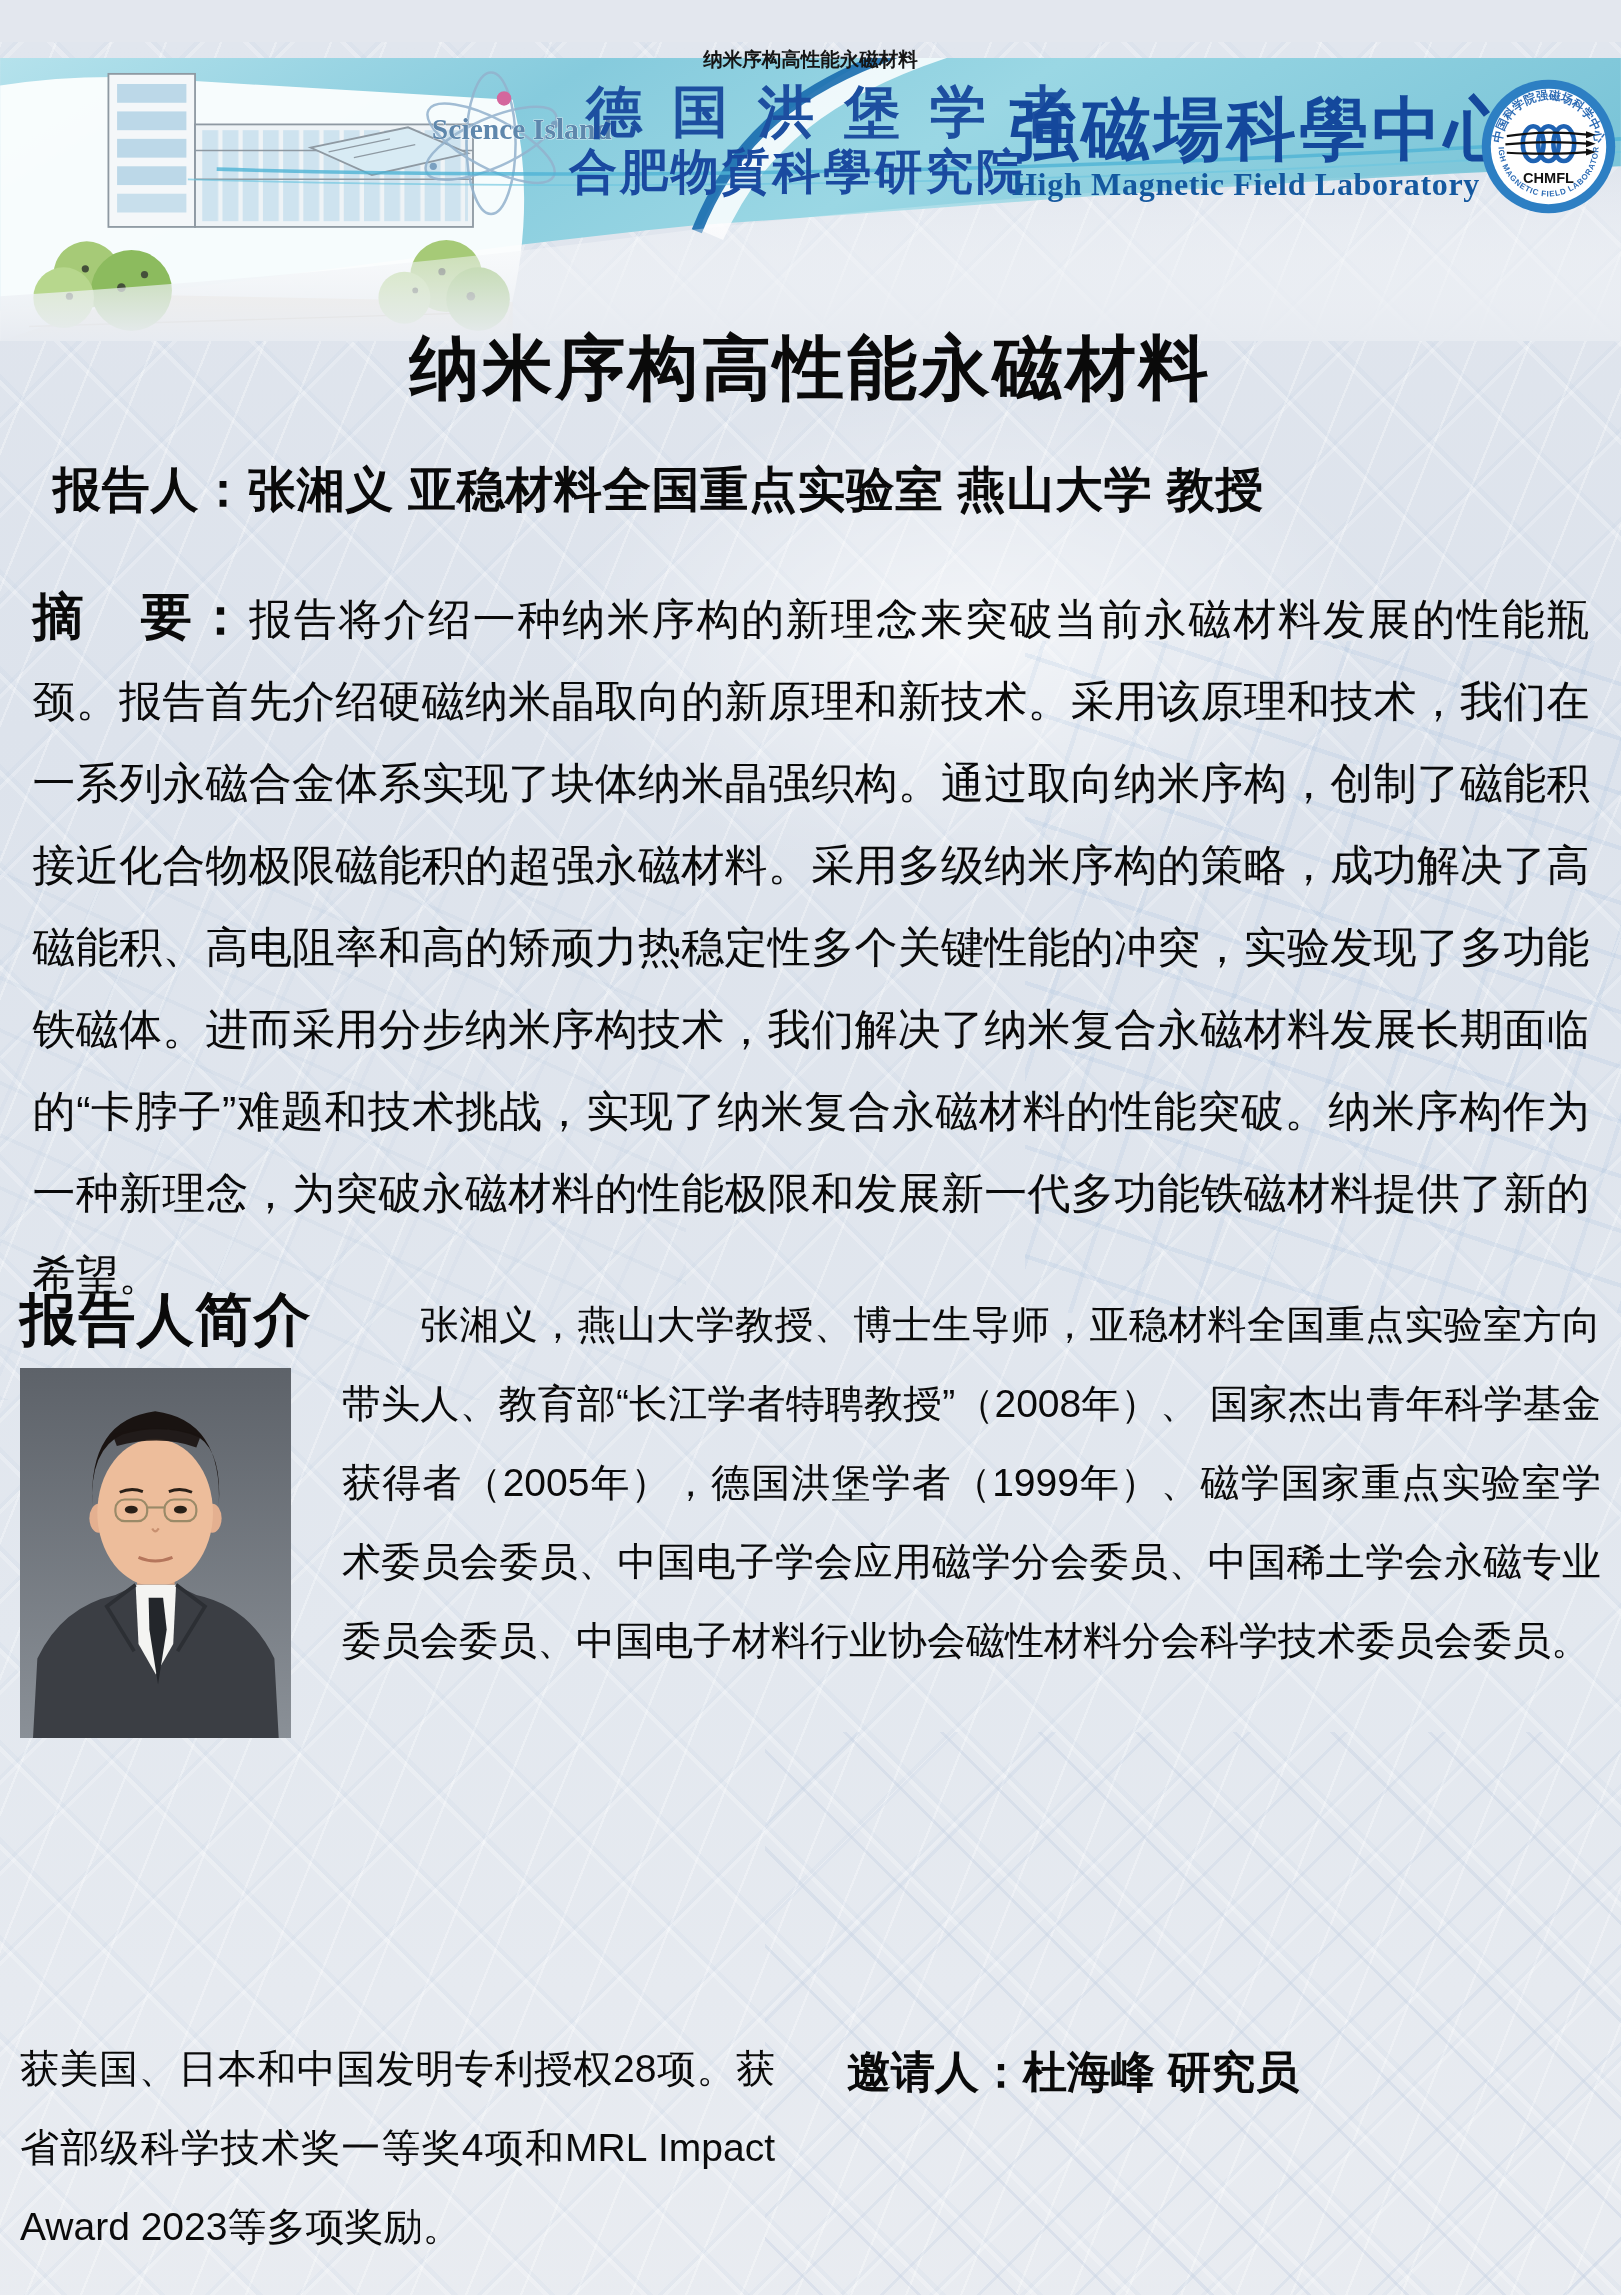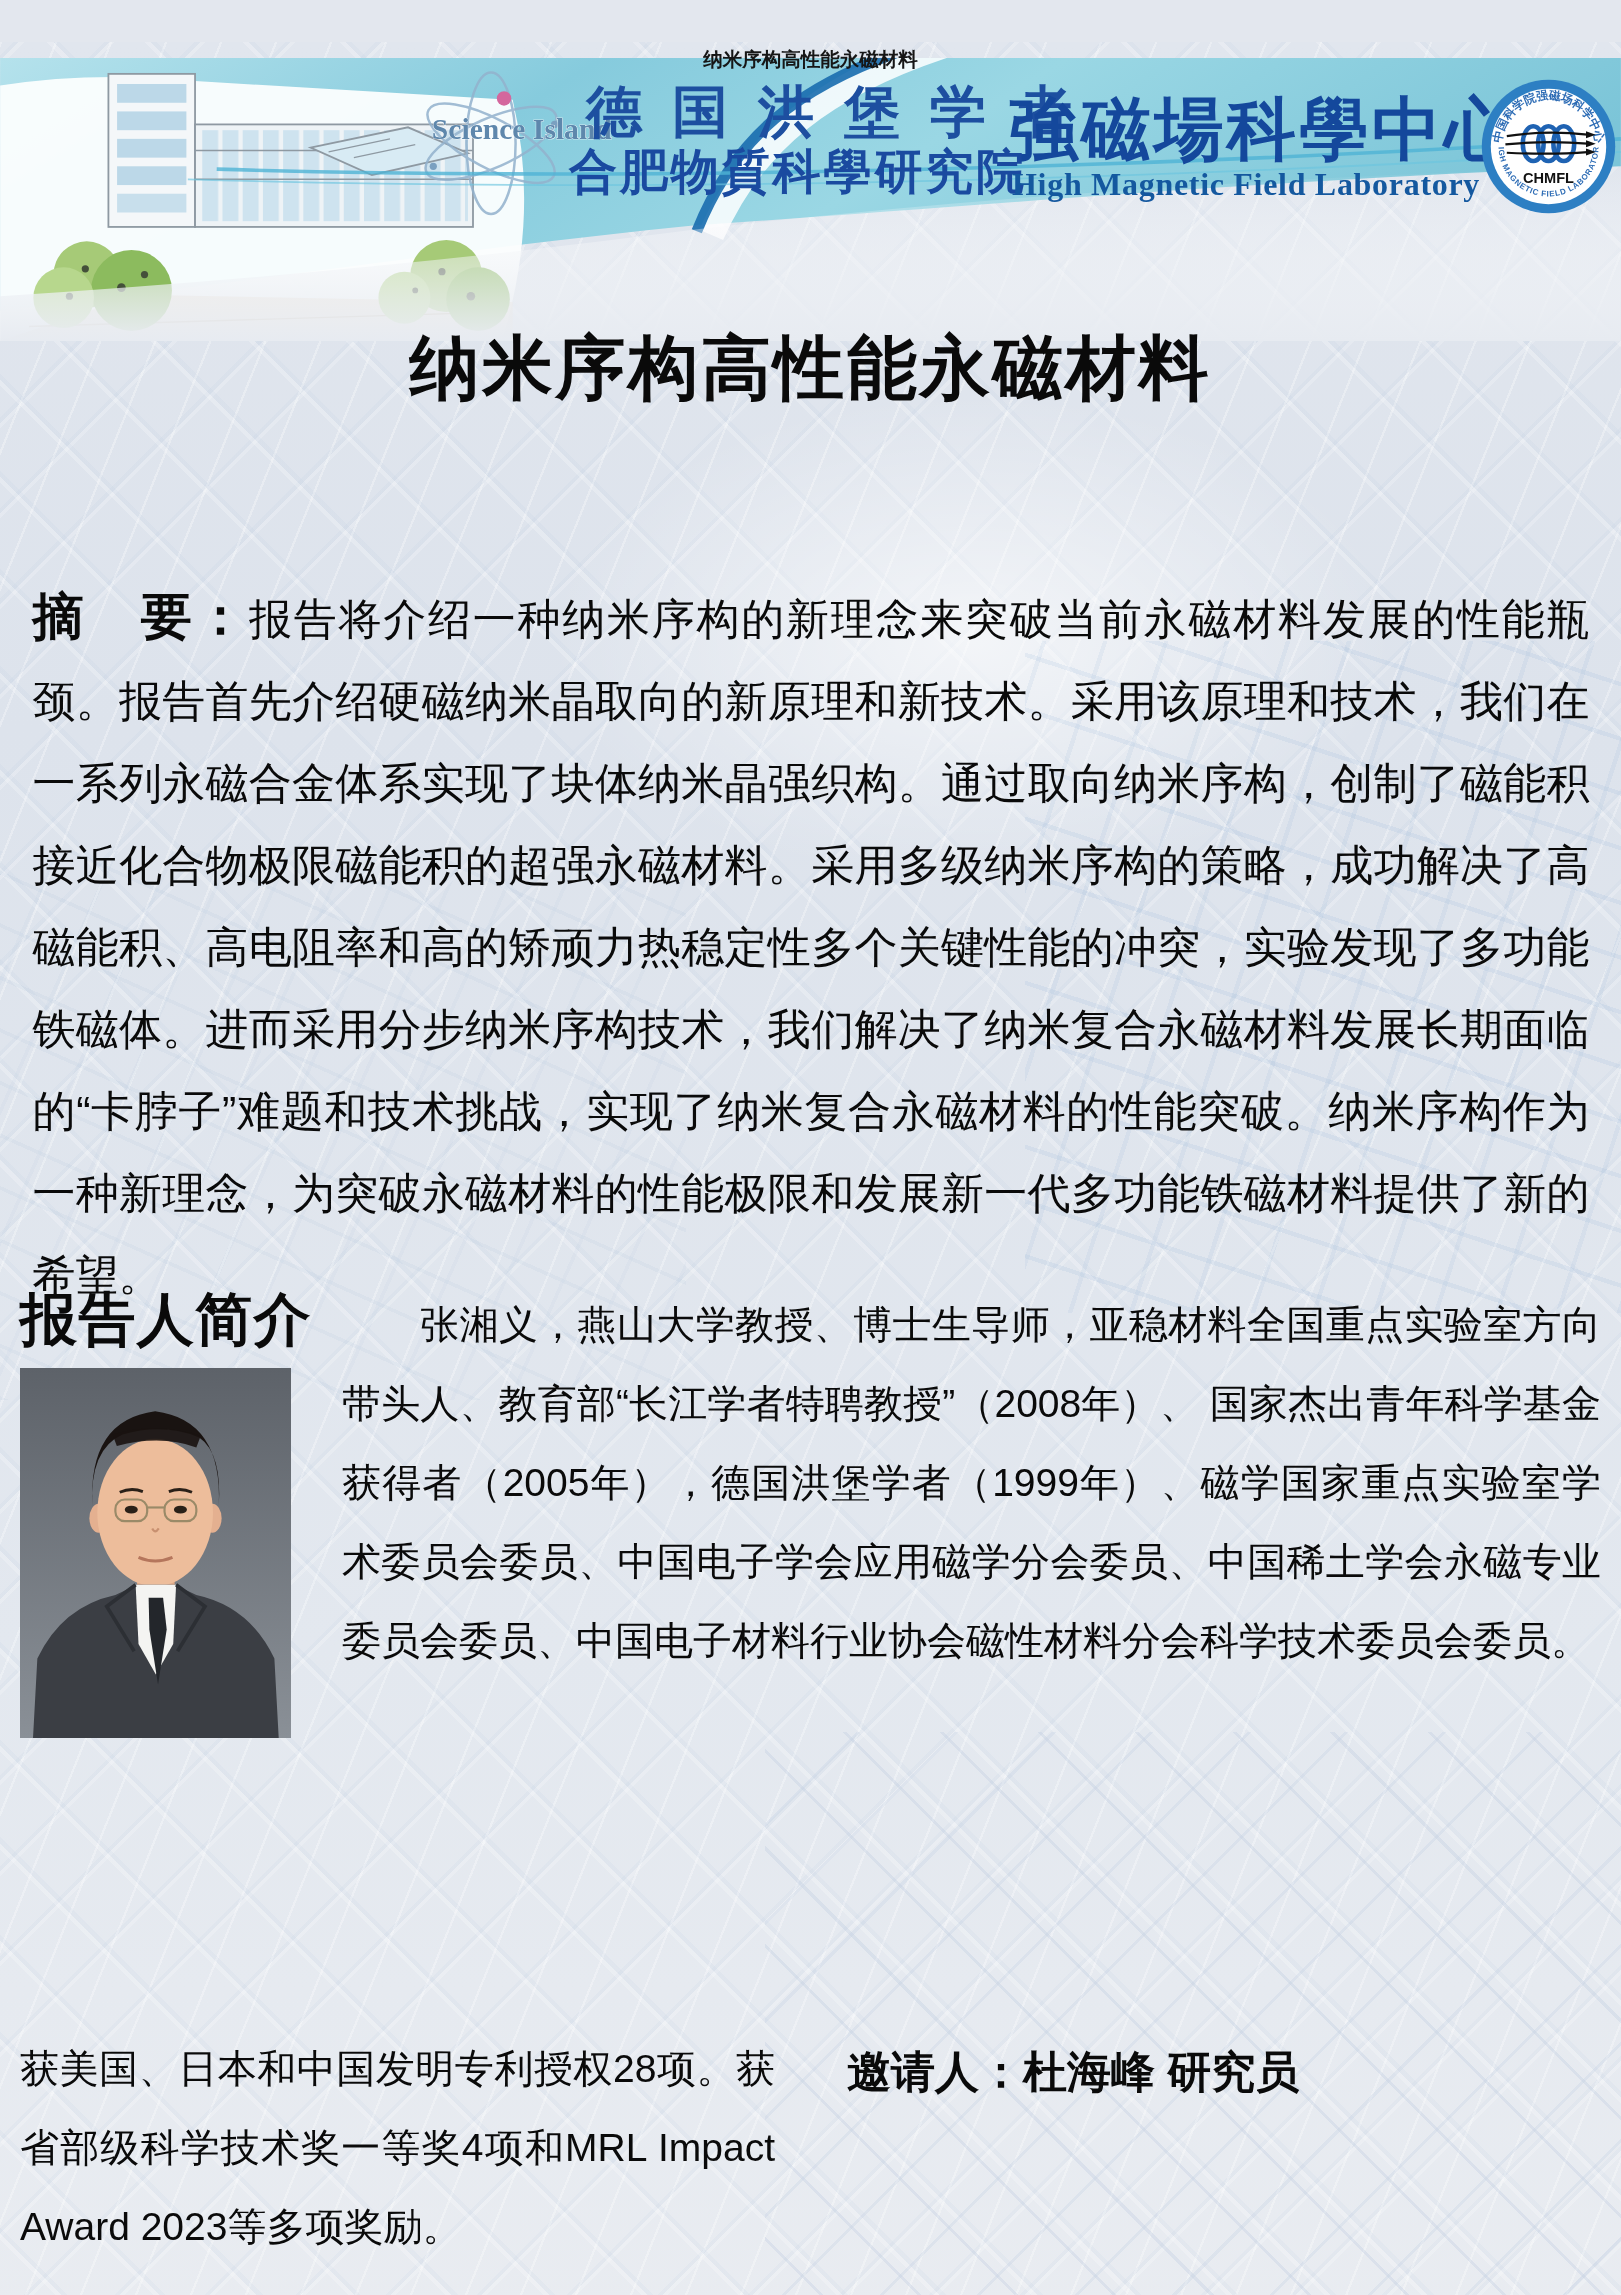--- a/index.html
+++ b/index.html
@@ -170,20 +170,21 @@
         <polygon points="154,91 168,96 154,101" fill="#111111"></polygon>
         <path d="M40,109 C80,111 120,111 156,108" stroke="#111111" stroke-width="3.2" fill="none"></path>
         <polygon points="154,103 168,108 154,113" fill="#111111"></polygon>
       </g>
       <text x="100" y="152" text-anchor="middle" font-size="21" font-weight="bold" fill="#111111">CHMFL</text>
     </svg>
   </div>
 
   <div id="title">纳米序构高性能永磁材料</div>
 
+  <div id="speaker-line">报告人：张湘义  亚稳材料全国重点实验室  燕山大学  教授</div>
 
   <div id="abstract">
     <span class="abs-label">摘　要：</span><span>报告将介绍一种纳米序构的新理念来突破当前永磁材料发展的性能瓶颈。报告首先介绍硬磁纳米晶取向的新原理和新技术。采用该原理和技术，我们在一系列永磁合金体系实现了块体纳米晶强织构。通过取向纳米序构，创制了磁能积接近化合物极限磁能积的超强永磁材料。采用多级纳米序构的策略，成功解决了高磁能积、高电阻率和高的矫顽力热稳定性多个关键性能的冲突，实验发现了多功能铁磁体。进而采用分步纳米序构技术，我们解决了纳米复合永磁材料发展长期面临的“卡脖子”难题和技术挑战，实现了纳米复合永磁材料的性能突破。纳米序构作为一种新理念，为突破永磁材料的性能极限和发展新一代多功能铁磁材料提供了新的希望。</span>
   </div>
 
   <div id="bio">
     <div id="bio-left">
       <h2 id="bio-heading">报告人简介</h2>
       <svg id="speaker-photo" viewBox="0 0 375 512">
         <defs>

